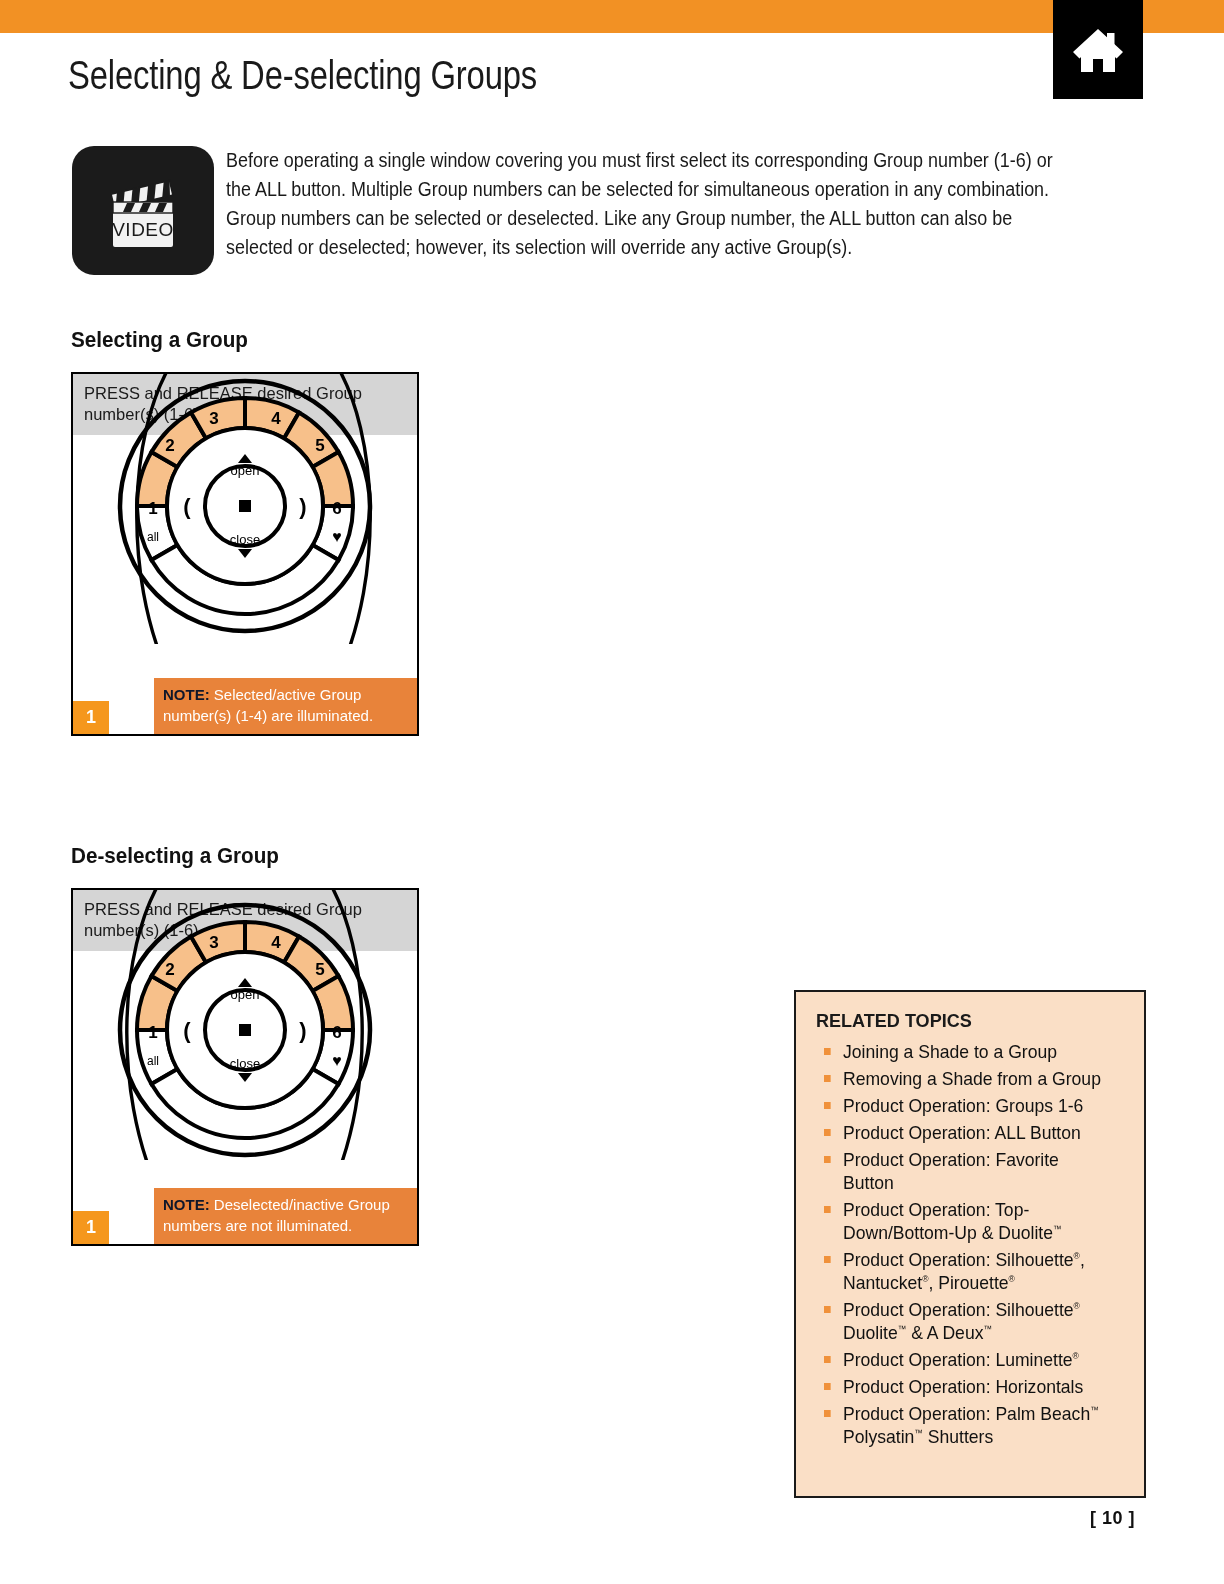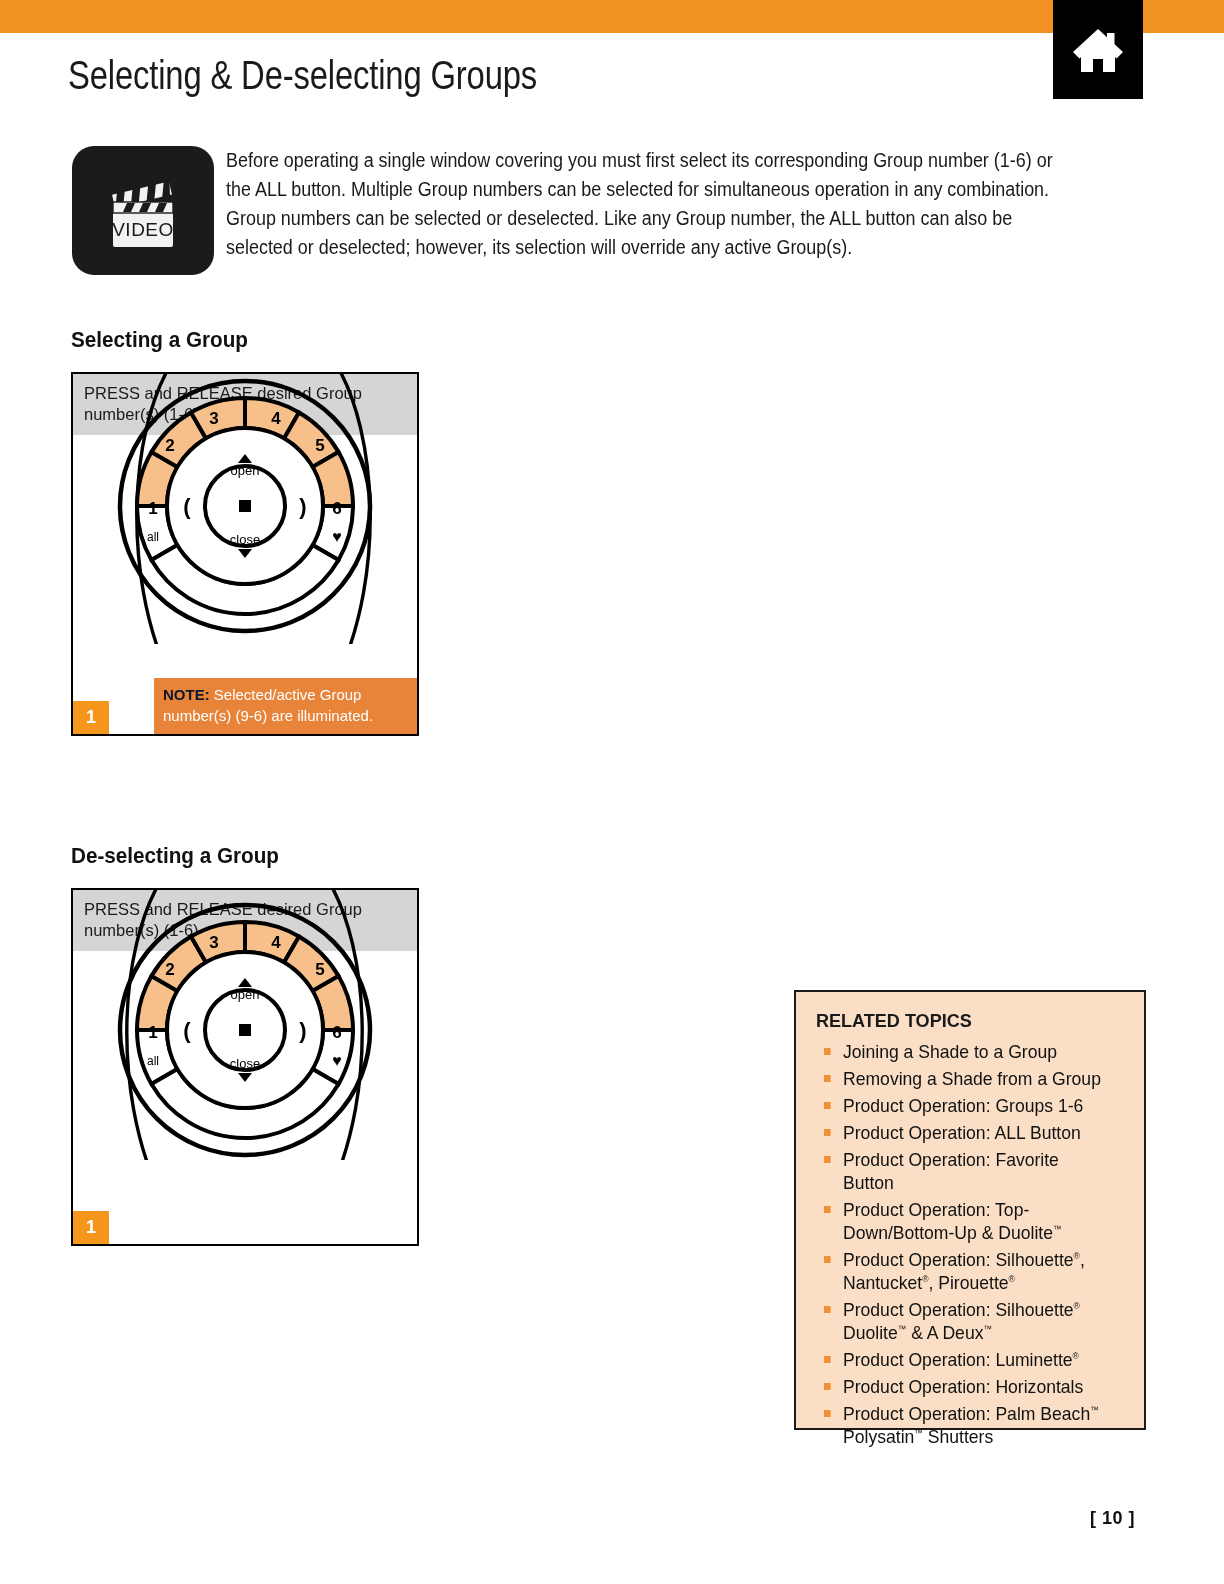--- a/index.html
+++ b/index.html
@@ -75,21 +75,21 @@
     box-sizing:border-box;
   }
   .note b{font-weight:bold;color:#0f172a;}
   .stepnum{
     position:absolute;left:0;bottom:0;width:36px;height:33px;
     background:#F5971D;color:#fff;font-weight:bold;font-size:18px;
     display:flex;align-items:center;justify-content:center;
   }
   
   .related{
-    position:absolute;left:794px;top:990px;width:352px;height:440px;
+    position:absolute;left:794px;top:990px;width:352px;height:508px;
     background:#FADFC6;border:2px solid #1a1a1a;
     box-sizing:border-box;padding:18px 16px 8px 20px;
   }
   .related h3{
     margin:0 0 8px 0;font-size:19px;font-weight:bold;letter-spacing:0px;
     transform:scaleX(0.95);transform-origin:left top;
   }
   .related ul{margin:8px;padding:0;list-style:none;}
   .related li{
     position:relative;padding-left:20px;margin-bottom:4px;
@@ -198,21 +198,21 @@
 
         <text x="-58" y="8" font-size="22" font-weight="bold" text-anchor="middle" font-family="Liberation Sans, sans-serif">(</text>
         <text x="58" y="8" font-size="22" font-weight="bold" text-anchor="middle" font-family="Liberation Sans, sans-serif">)</text>
         <rect x="-6" y="-6" width="12" height="12" fill="#000"></rect>
       </g>
     </svg>
   </div>
 
   <div class="note">
     <b>NOTE:</b>
-    <span>Selected/active Group number(s) (9-6) are illuminated.</span>
+    <span>Selected/active Group number(s) (1-4) are illuminated.</span>
   </div>
   <div class="stepnum">1</div>
 </div>
 
 <div class="sec-head" id="sec2">De-selecting a Group</div>
 
 <div class="panel" id="panel2">
   <div class="panel-head">
     <b>PRESS</b><span> and </span><b>RELEASE</b><span> desired </span><b>Group</b><br><b>number(s) (1-6)</b>
   </div>
@@ -248,20 +248,24 @@
         <text x="0" y="-31" font-size="13" text-anchor="middle" font-family="Liberation Sans, sans-serif">open</text>
         <text x="0" y="38" font-size="13" text-anchor="middle" font-family="Liberation Sans, sans-serif">close</text>
         <polygon points="0,52 -7,43 7,43" fill="#000"></polygon>
         <text x="-58" y="8" font-size="22" font-weight="bold" text-anchor="middle" font-family="Liberation Sans, sans-serif">(</text>
         <text x="58" y="8" font-size="22" font-weight="bold" text-anchor="middle" font-family="Liberation Sans, sans-serif">)</text>
         <rect x="-6" y="-6" width="12" height="12" fill="#000"></rect>
       </g>
     </svg>
   </div>
 
+  <div class="note">
+    <b>NOTE:</b>
+    <span>Deselected/inactive Group numbers are not illuminated.</span>
+  </div>
   <div class="stepnum">1</div>
 </div>
 
 <div class="related">
   <h3>RELATED TOPICS</h3>
   <ul id="related-list">
       <li><span class="bl"></span><span>Joining a Shade to a Group</span></li>
       <li><span class="bl"></span><span>Removing a Shade from a Group</span></li>
       <li><span class="bl"></span><span>Product Operation: Groups 1-6</span></li>
       <li><span class="bl"></span><span>Product Operation: ALL Button</span></li>

